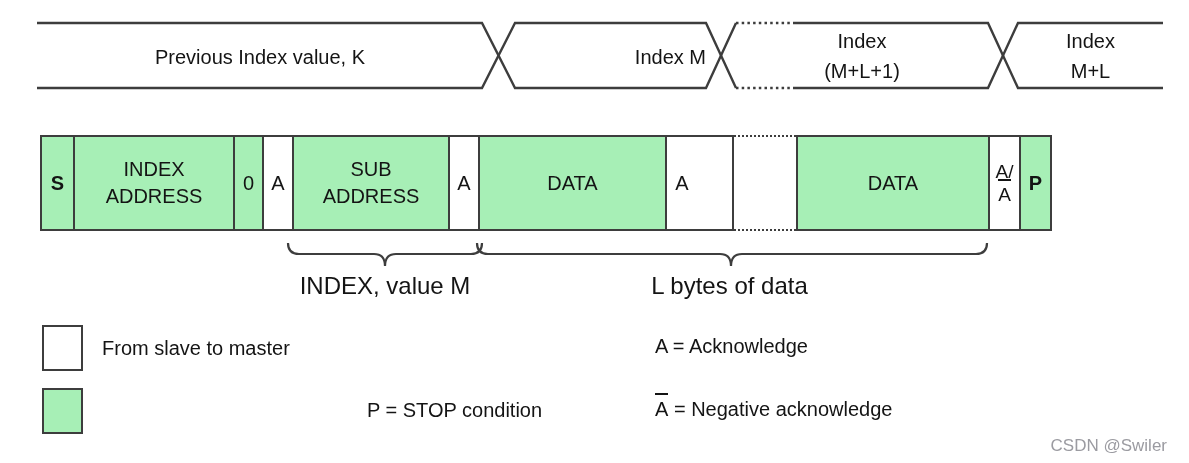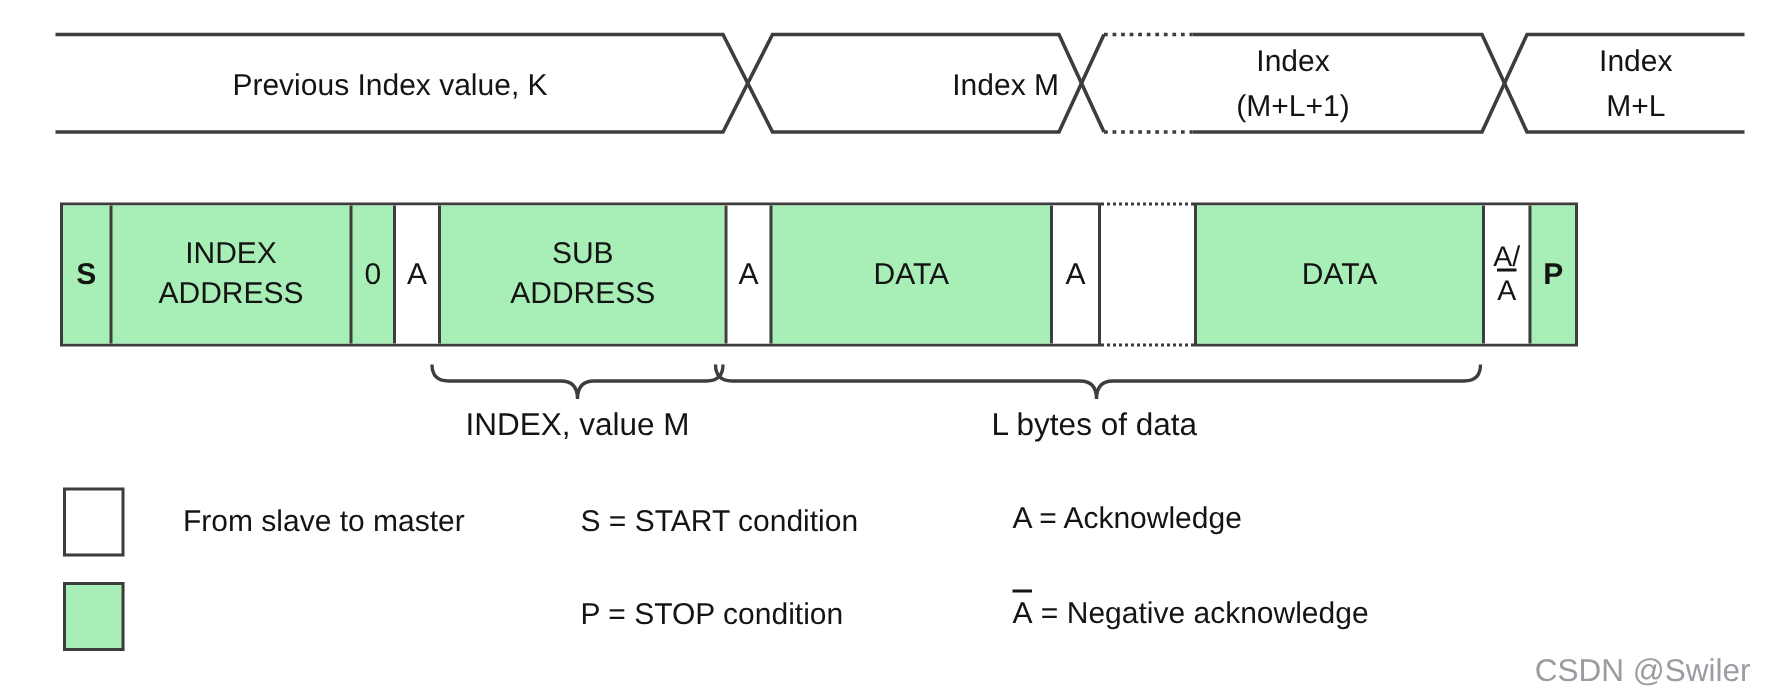--- a/index.html
+++ b/index.html
@@ -20,30 +20,30 @@
     text-align:center;font-size:20px;line-height:27px;box-sizing:border-box;background:#ffffff;
   }
   .pbox span{display:block;}
   .bl{border-left:2px solid #3d3d3d;}
   .green{background:#a7efb6;}
   .bold{font-weight:bold;}
   .gap{
     position:absolute;top:135px;height:96px;box-sizing:border-box;background:#ffffff;
     border-top:2px dotted #3d3d3d;border-bottom:2px dotted #3d3d3d;
   }
-  .brace-lbl{position:absolute;top:272px;font-size:21px;text-align:center;color:#141414;}
+  .brace-lbl{position:absolute;top:272px;font-size:24px;text-align:center;color:#141414;}
   .swatch{position:absolute;left:42px;width:41px;height:46px;border:2px solid #3d3d3d;box-sizing:border-box;}
-  .leg-txt{position:absolute;font-size:20px;line-height:24px;color:#141414;white-space:nowrap;margin-left:20px;}
+  .leg-txt{position:absolute;font-size:20px;line-height:24px;color:#141414;white-space:nowrap;}
   .ov{position:relative;display:inline-block;}
   .ov::before{
     content:"";position:absolute;left:0;right:0;top:-4px;border-top:2px solid #141414;
   }
   .watermark{
     position:absolute;left:990px;top:436px;width:177px;text-align:right;
-    font-size:21px;color:#9b9ba1;
+    font-size:17px;color:#9b9ba1;
   }
 </style>
 </head>
 <body>
 
 <div id="canvas">
 
   <svg width="1189" height="463" viewBox="0 0 1189 463">
     <g fill="none" stroke="#3d3d3d" stroke-width="2.4">
       <path d="M37,23 H482 L515,88 H706 L736,23"></path>
@@ -70,21 +70,21 @@
   </div>
 
   <div class="row-group" style="left:40px;width:694px;">
     <div class="pbox green bold" style="width:31px;">S</div>
     <div class="pbox green bl" style="width:160px;">
       <span>INDEX</span>
       <span>ADDRESS</span>
     </div>
     <div class="pbox green bl" style="width:29px;">0</div>
     <div class="pbox bl" style="width:30px;">A</div>
-    <div class="pbox green bl" style="width:191px;text-align:right;">
+    <div class="pbox green bl" style="width:156px;text-align:right;">
       <span>SUB</span>
       <span>ADDRESS</span>
     </div>
     <div class="pbox bl" style="width:30px;">A</div>
     <div class="pbox green bl" style="width:187px;">DATA</div>
     <div class="pbox bl" style="width:32px;">A</div>
   </div>
 
   <div class="gap" style="left:734px;width:62px;"></div>
 
@@ -95,21 +95,20 @@
       <span class="ov">A</span>
     </div>
     <div class="pbox green bold bl" style="width:31px;">P</div>
   </div>
 
   <div class="brace-lbl" style="left:285px;width:200px;">INDEX, value M</div>
   <div class="brace-lbl" style="left:622px;width:215px;">L bytes of data</div>
 
   <div class="swatch" style="top:325px;background:#ffffff;"></div>
   <div class="leg-txt" style="left:102px;top:336px;">From slave to master</div>
-  <div class="leg-txt" style="left:367px;top:336px;">S = START condition</div>
   <div class="leg-txt" style="left:655px;top:334px;">A = Acknowledge</div>
 
   <div class="swatch green" style="top:388px;"></div>
   <div class="leg-txt" style="left:367px;top:398px;">P = STOP condition</div>
   <div class="leg-txt" style="left:655px;top:397px;">
     <span class="ov">A</span>
     <span>= Negative acknowledge</span>
   </div>
 
   <div class="watermark">CSDN @Swiler</div>

